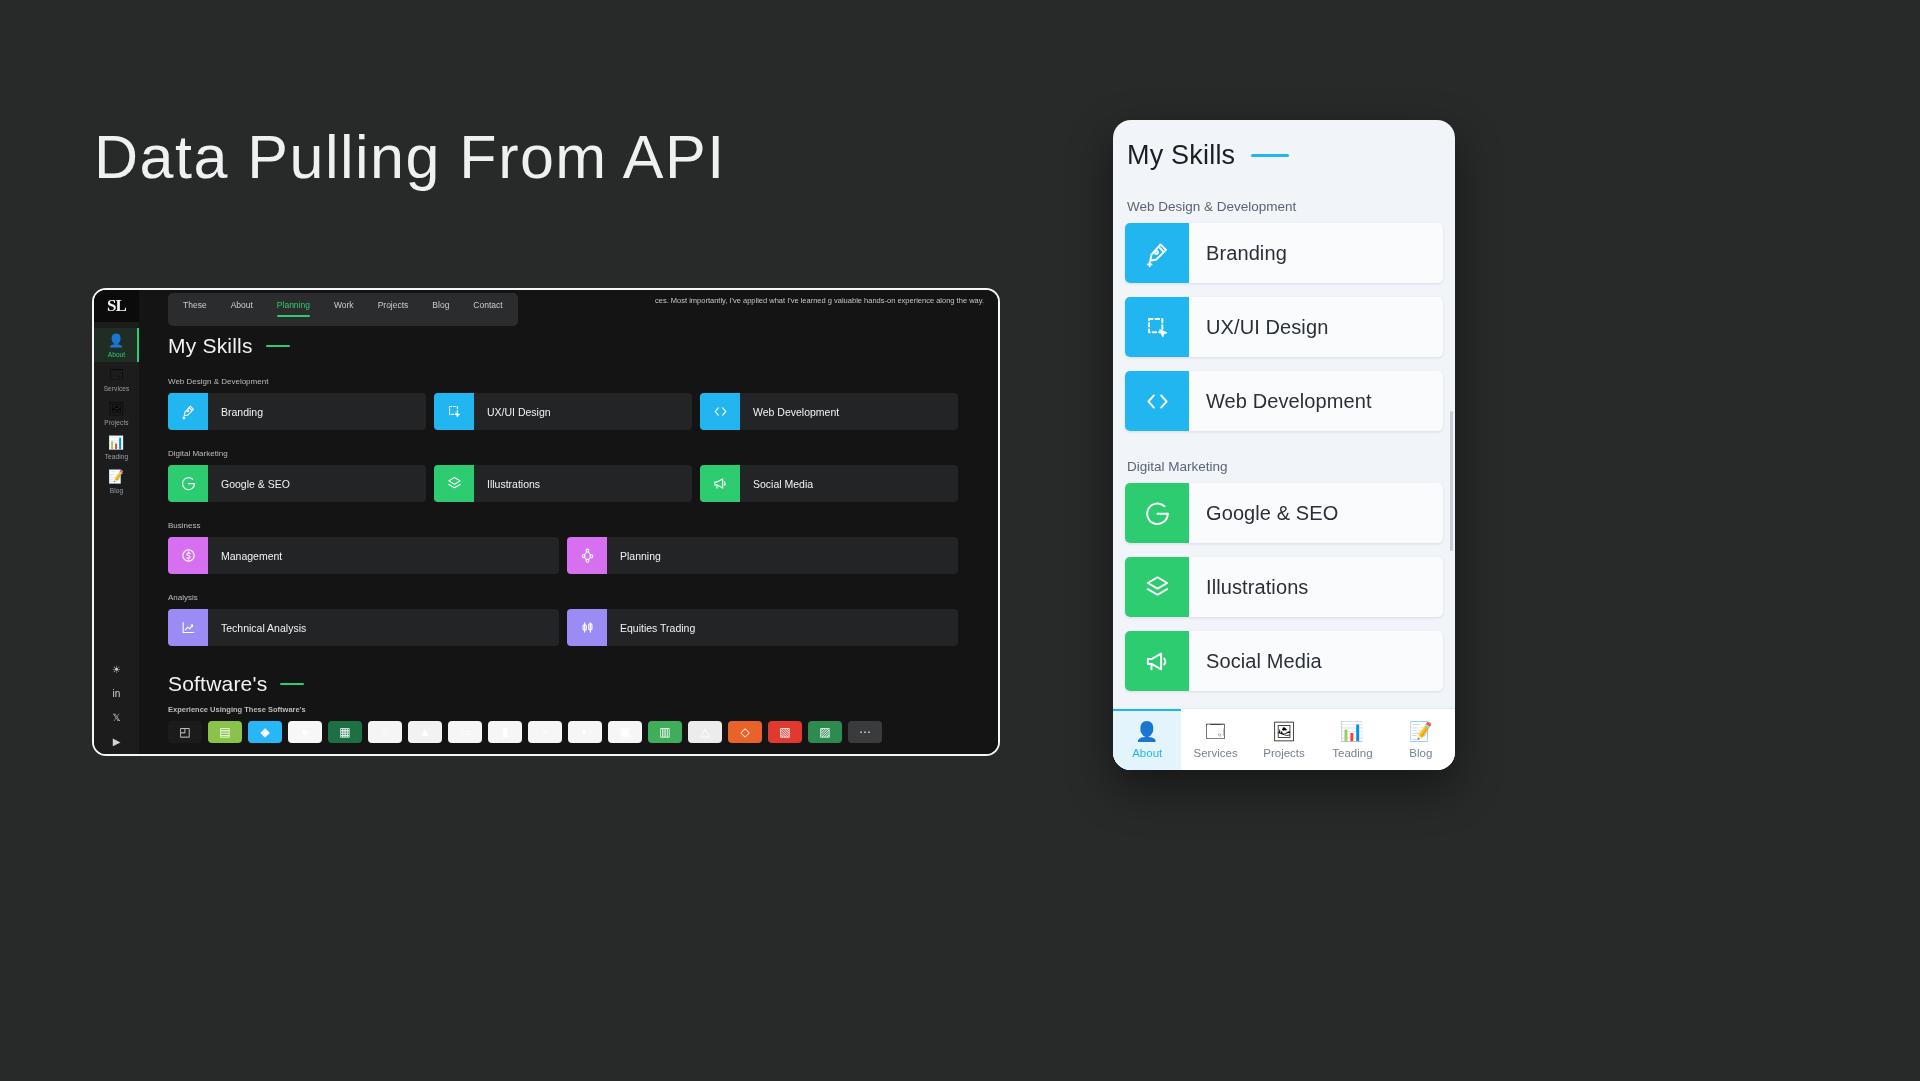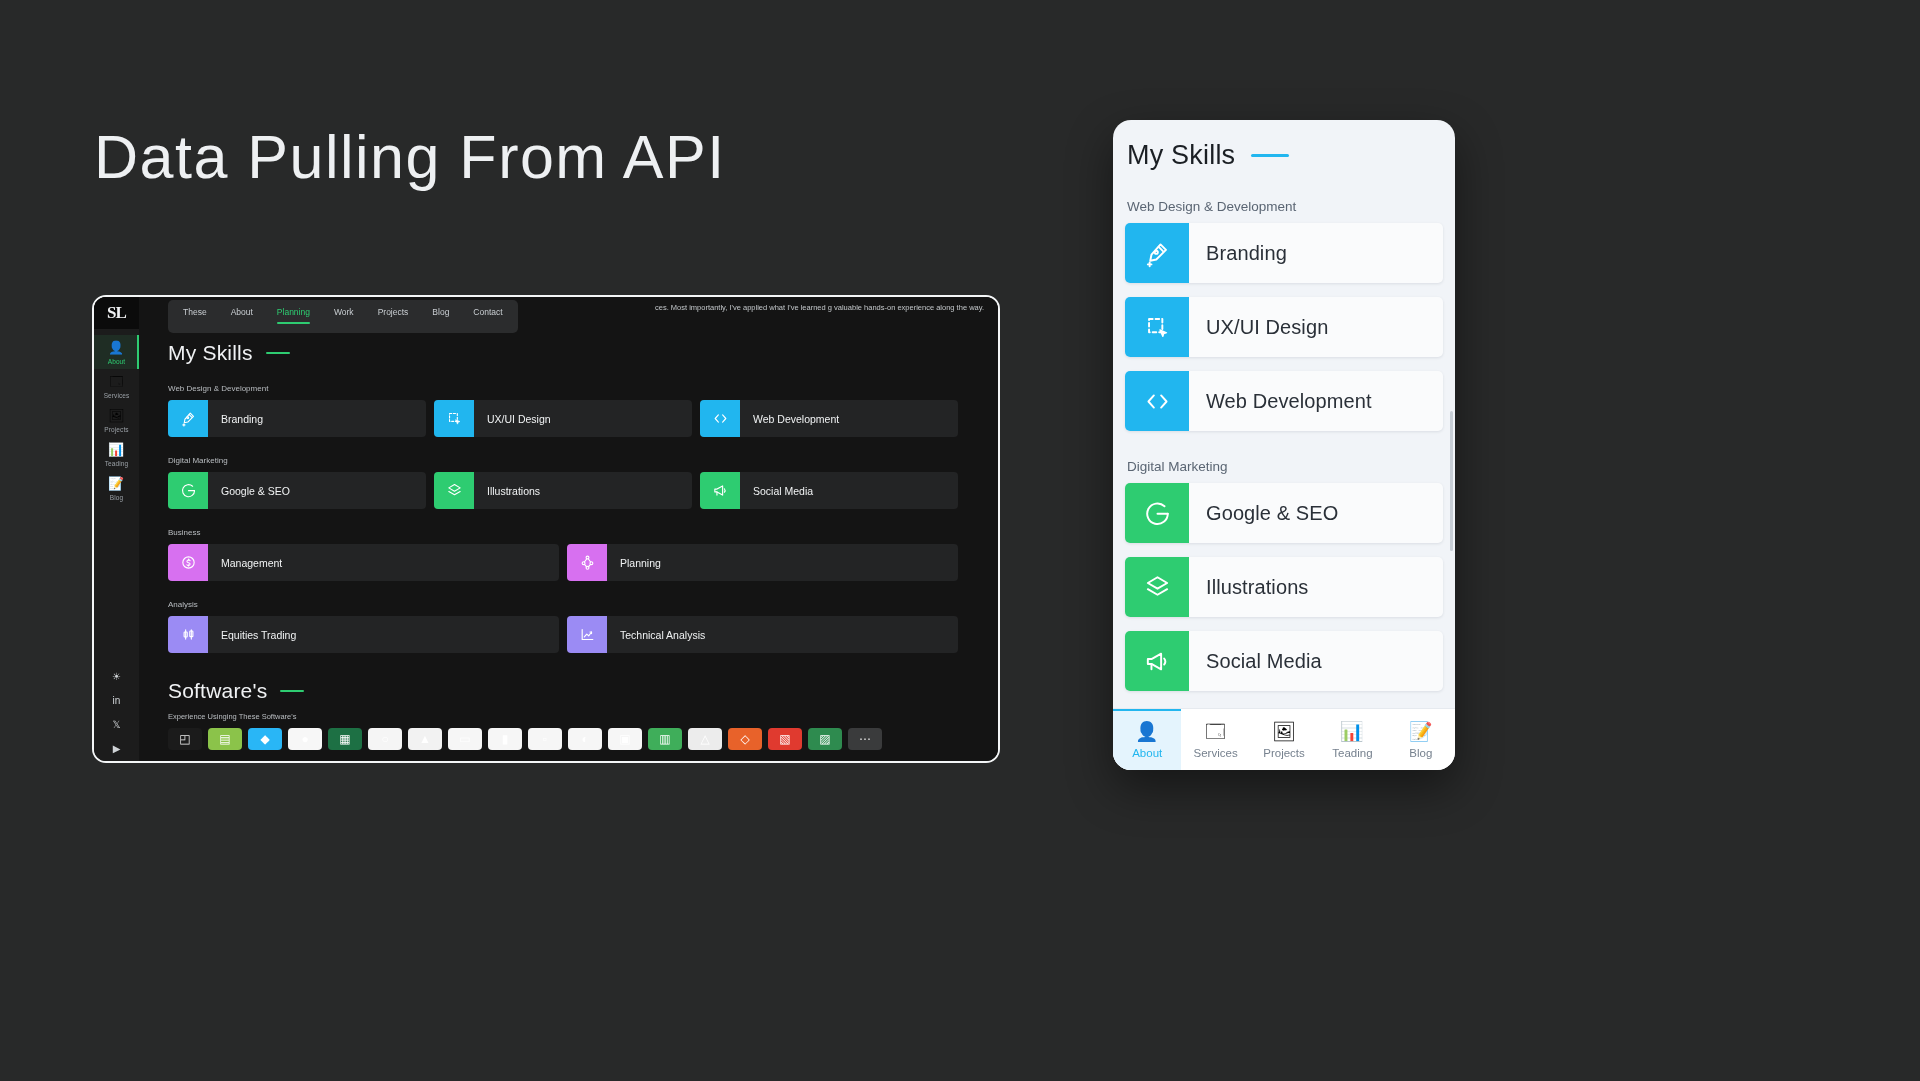--- a/index.html
+++ b/index.html
@@ -17,21 +17,21 @@
     font-size: 61px;
     font-weight: 400;
     letter-spacing: 1.5px;
     color: #eef0f2;
     white-space: nowrap;
   }
 
   
   .desktop-frame {
     position: absolute;
-    left: 92px; top: 295px;
+    left: 92px; top: 288px;
     width: 908px; height: 468px;
     background: #141414;
     border: 2px solid #f4f6f7;
     border-radius: 14px;
     overflow: hidden;
     display: flex;
   }
 
   
   .dsk-sidebar {
@@ -140,21 +140,21 @@
     width: 40px; flex: 0 0 40px;
     display: flex; align-items: center; justify-content: center;
     color: #fff;
   }
   .dsk-card-ico svg { width: 17px; height: 17px; }
   .dsk-card-lbl {
     display: flex; align-items: center;
     padding-left: 13px;
     font-size: 10.5px; color: #f1f3f4;
   }
-  .dsk-soft-sub { font-size: 7.5px; color: #b9bdc1; margin-top: 9px; }
+  .dsk-soft-sub { font-size: 7.5px; color: #b9bdc1; margin-top: 9px; font-weight: bold; }
   .dsk-soft-row { display: flex; gap: 6px; margin-top: 7px; }
   .dsk-soft-chip {
     width: 34px; height: 22px; border-radius: 4px;
     display: flex; align-items: center; justify-content: center;
     font-size: 12px;
   }
 
   
   .mobile-frame {
     position: absolute;
@@ -368,36 +368,36 @@
                 </svg>
               </div>
               <div class="dsk-card-lbl">Planning</div>
             </div>
           </div>
           <div class="dsk-cat">Analysis</div>
           <div class="dsk-row">
             <div class="dsk-card">
               <div class="dsk-card-ico" style="background:#9b8bf4">
                 <svg viewBox="0 0 24 24" fill="none" stroke="currentColor" stroke-width="1.6" stroke-linecap="round" stroke-linejoin="round">
+                  <path d="M4.5 5v14h15"></path>
+                  <path d="M7.5 15.5 11 11.5l2.7 2.4 4-5.4"></path>
+                  <path d="M17.7 8.5h-2.2M17.7 8.5v2.2"></path>
+                </svg>
+              </div>
+              <div class="dsk-card-lbl">Technical Analysis</div>
+            </div>
+            <div class="dsk-card">
+              <div class="dsk-card-ico" style="background:#9b8bf4">
+                <svg viewBox="0 0 24 24" fill="none" stroke="currentColor" stroke-width="1.6" stroke-linecap="round" stroke-linejoin="round">
                   <path d="M8 5.5v13M16 5.5v13"></path>
                   <rect x="5.8" y="8.5" width="4.4" height="7" rx="1"></rect>
                   <rect x="13.8" y="7" width="4.4" height="8" rx="1"></rect>
                 </svg>
               </div>
               <div class="dsk-card-lbl">Equities Trading</div>
-            </div>
-            <div class="dsk-card">
-              <div class="dsk-card-ico" style="background:#9b8bf4">
-                <svg viewBox="0 0 24 24" fill="none" stroke="currentColor" stroke-width="1.6" stroke-linecap="round" stroke-linejoin="round">
-                  <path d="M4.5 5v14h15"></path>
-                  <path d="M7.5 15.5 11 11.5l2.7 2.4 4-5.4"></path>
-                  <path d="M17.7 8.5h-2.2M17.7 8.5v2.2"></path>
-                </svg>
-              </div>
-              <div class="dsk-card-lbl">Technical Analysis</div>
             </div>
           </div>
         </div>
 
       <div class="dsk-h2" style="margin-top:26px">
         <span>Software's</span>
         <i></i>
       </div>
       <div class="dsk-soft-sub">Experience Usinging These Software's</div>
       <div class="dsk-soft-row" id="dsk-chips">

